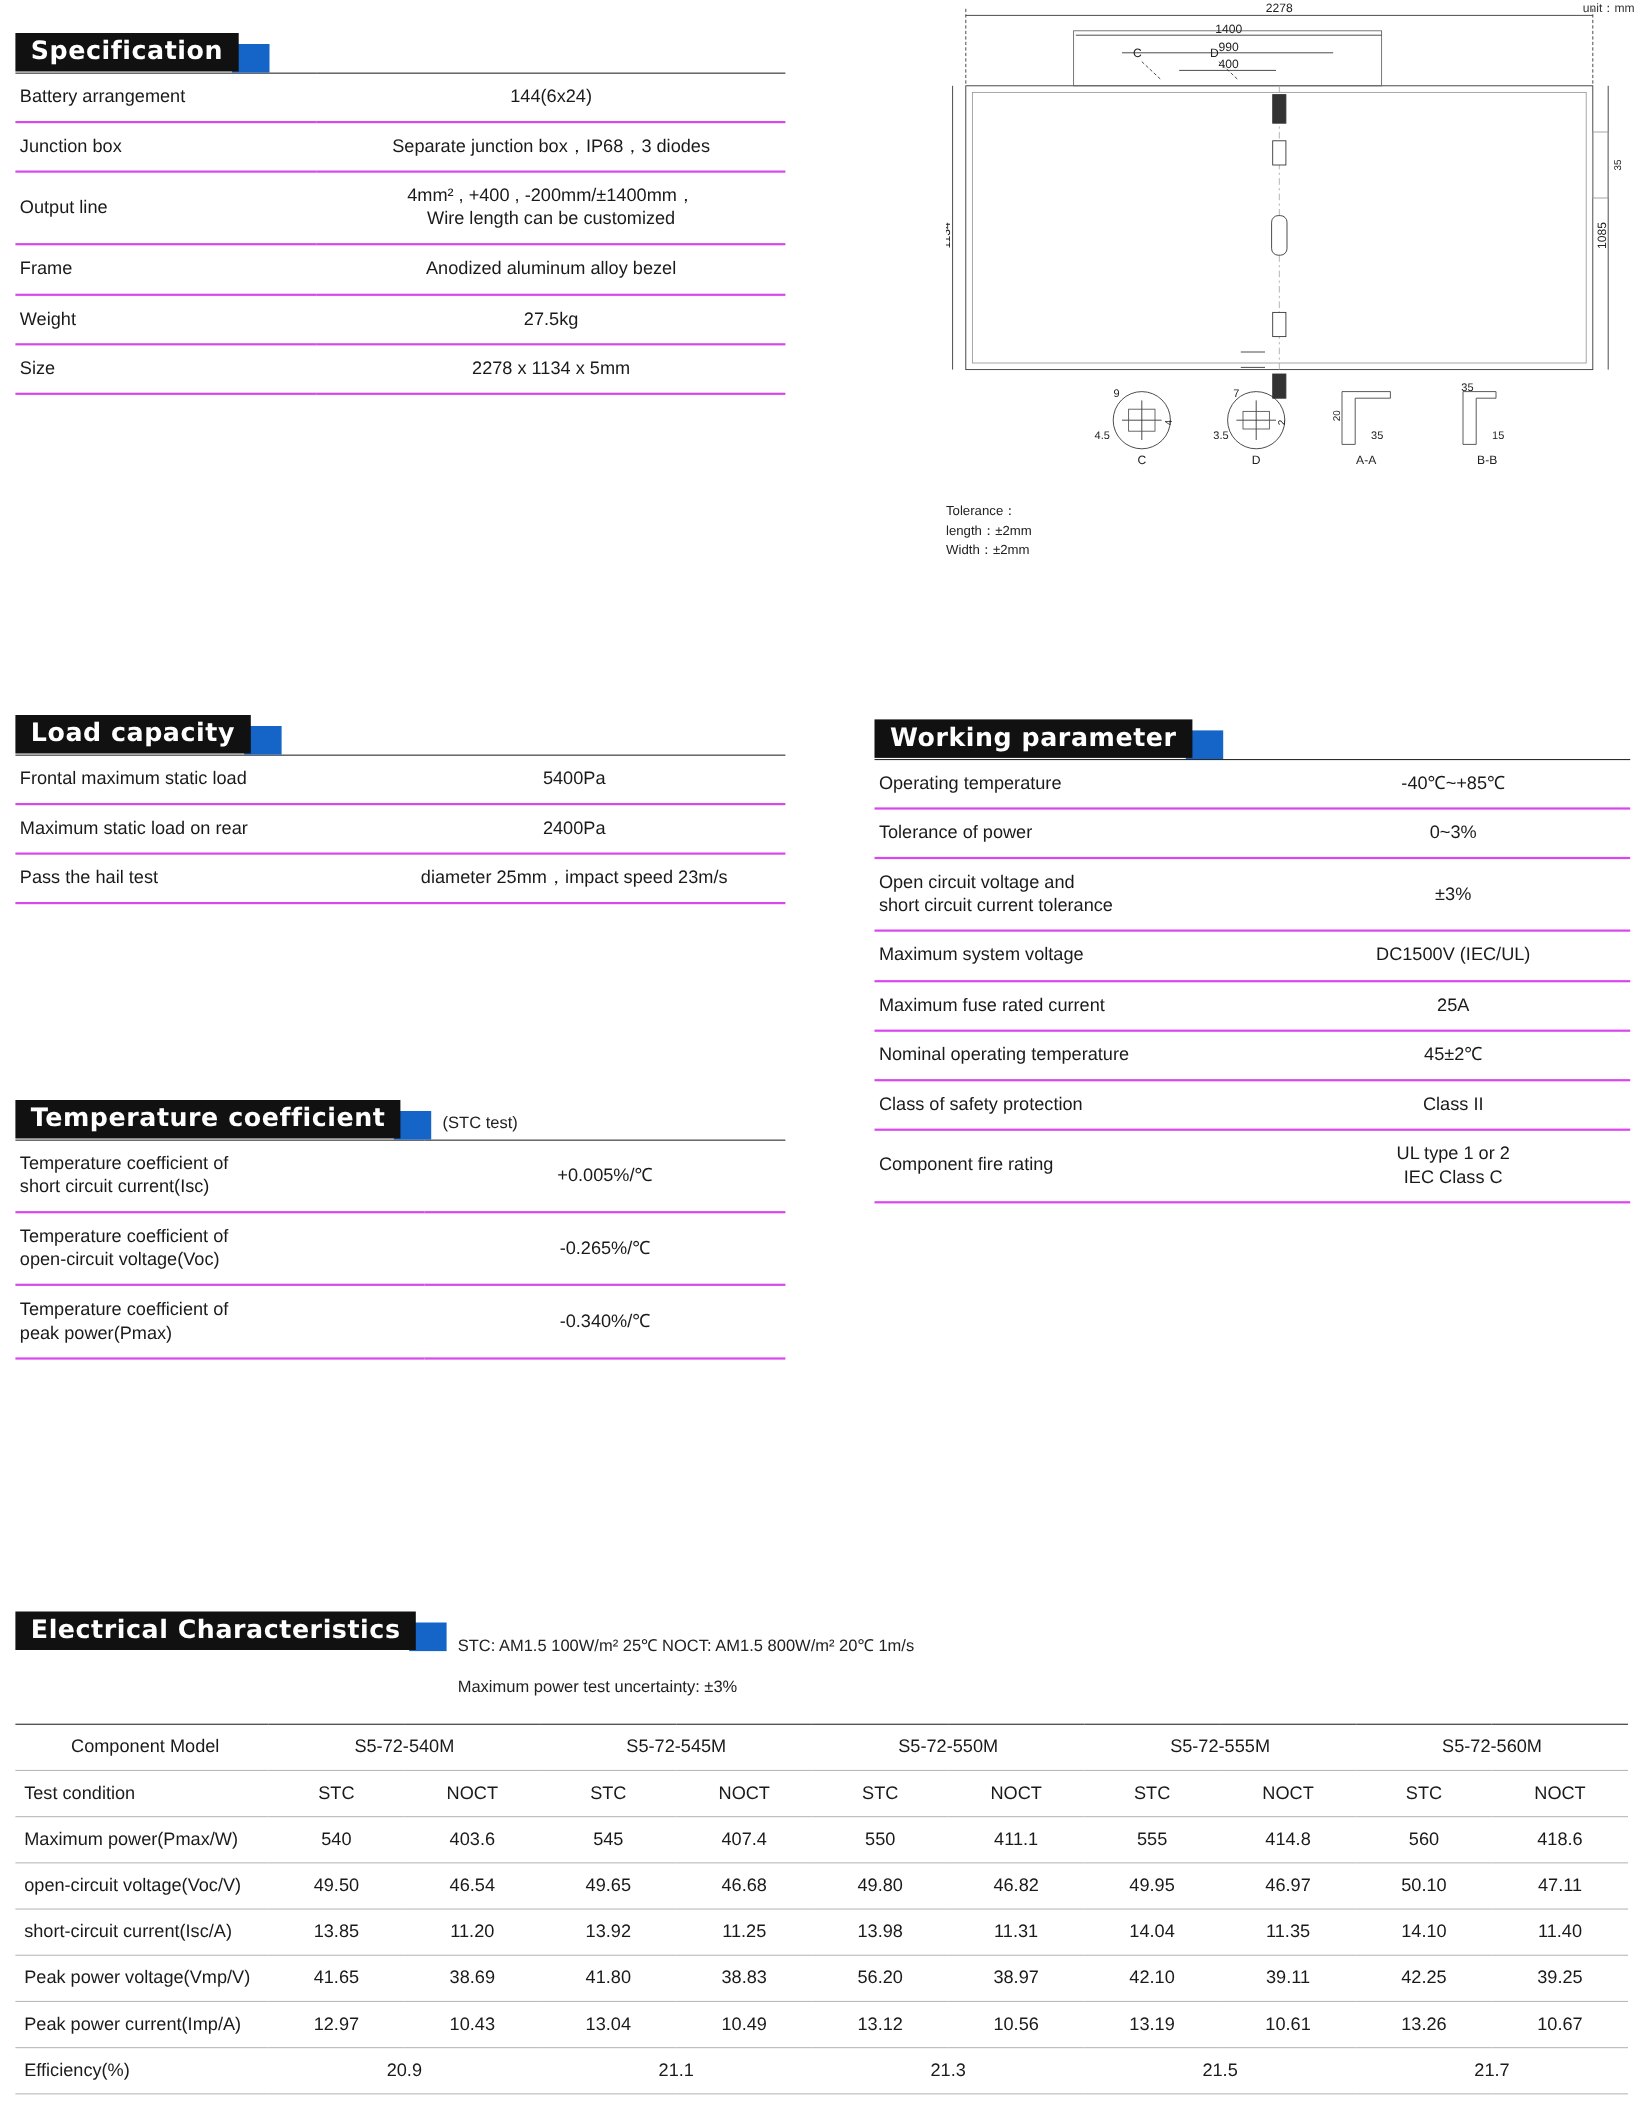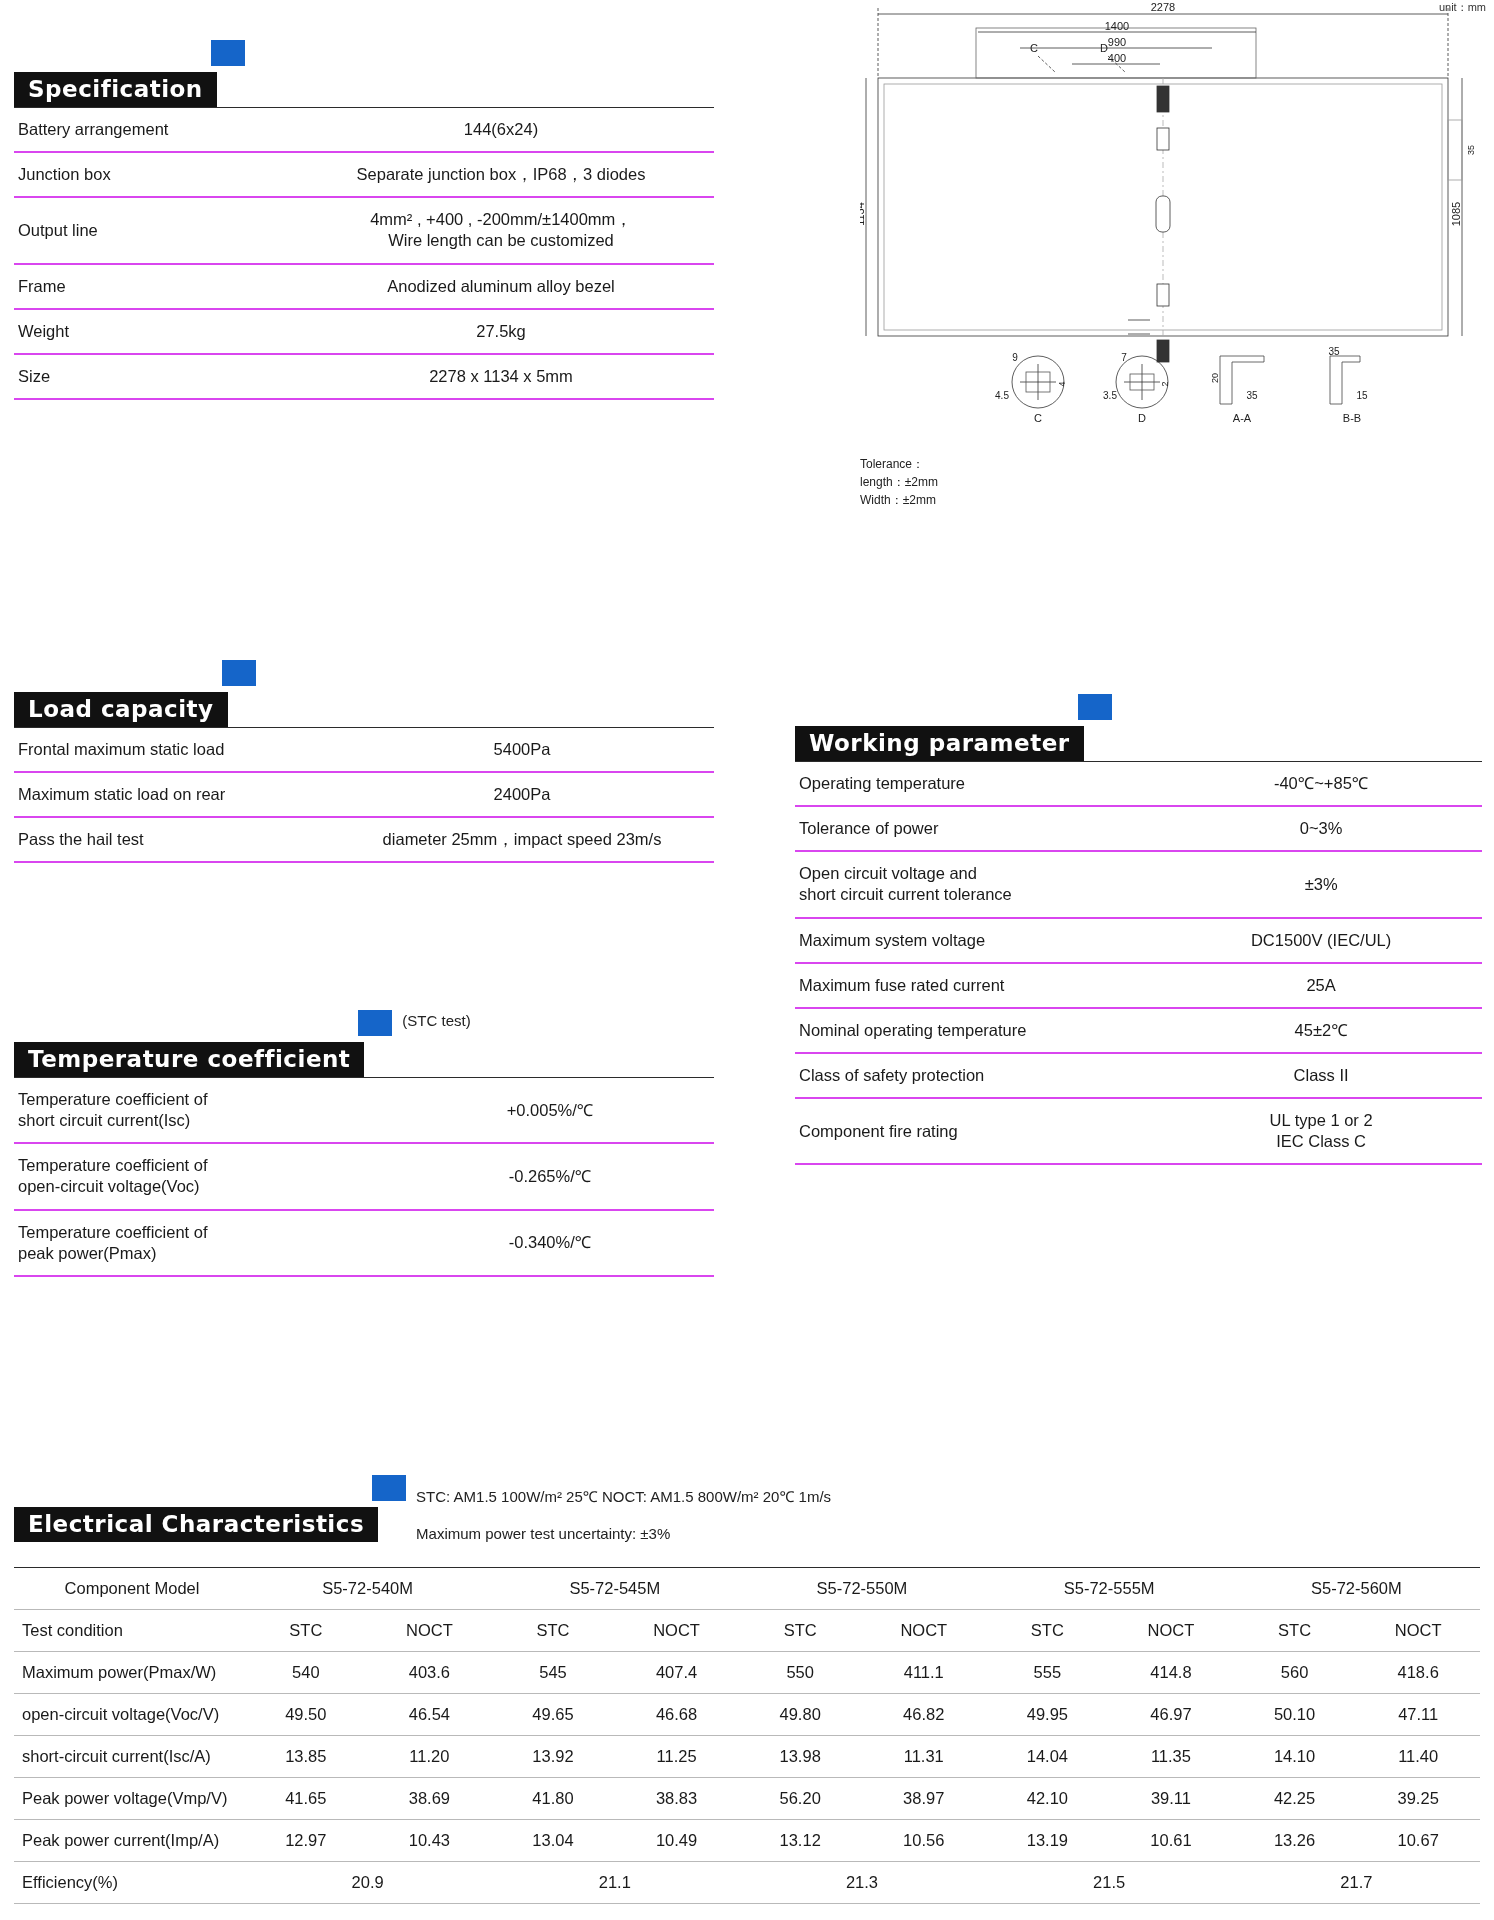--- a/index.html
+++ b/index.html
@@ -27,21 +27,20 @@
     color: #ffffff;
     font-weight: bold;
     font-size: 23px;
     letter-spacing: 0.5px;
     padding: 5px 14px 6px 14px;
     line-height: 1.05;
     white-space: nowrap;
     font-family: "DejaVu Sans", sans-serif;
     position: relative;
     z-index: 2;
-    margin-top: 42px;
   }
   .sec-sq {
     width: 34px;
     height: 26px;
     background: #1565c9;
     margin-left: -6px;
     margin-top: 10px;
     position: relative;
     z-index: 1;
   }
@@ -69,21 +68,21 @@
     line-height: 1.28;
   }
   table.spec tr:first-child td { border-top: 1.6px solid #2b2b2b; }
   td.k { padding-left: 12px; white-space: pre-line; }
   td.v { text-align: center; white-space: pre-line; }
 
   
   #spec-block      { position: absolute; left: 14px;  top: 30px;  width: 700px; }
   #load-block      { position: absolute; left: 14px;  top: 650px; width: 700px; }
   #temp-block      { position: absolute; left: 14px;  top: 1000px;width: 700px; }
-  #work-block      { position: absolute; left: 795px; top: 684px; width: 687px; }
+  #work-block      { position: absolute; left: 795px; top: 654px; width: 687px; }
   #drawing-block   { position: absolute; left: 860px; top: 0px;   width: 630px; height: 540px; }
   #elec-block      { position: absolute; left: 14px;  top: 1465px;width: 1466px; }
 
   
   .elec-head-wrap {
     display: flex;
     align-items: flex-start;
   }
   table.elec {
     border-collapse: collapse;

